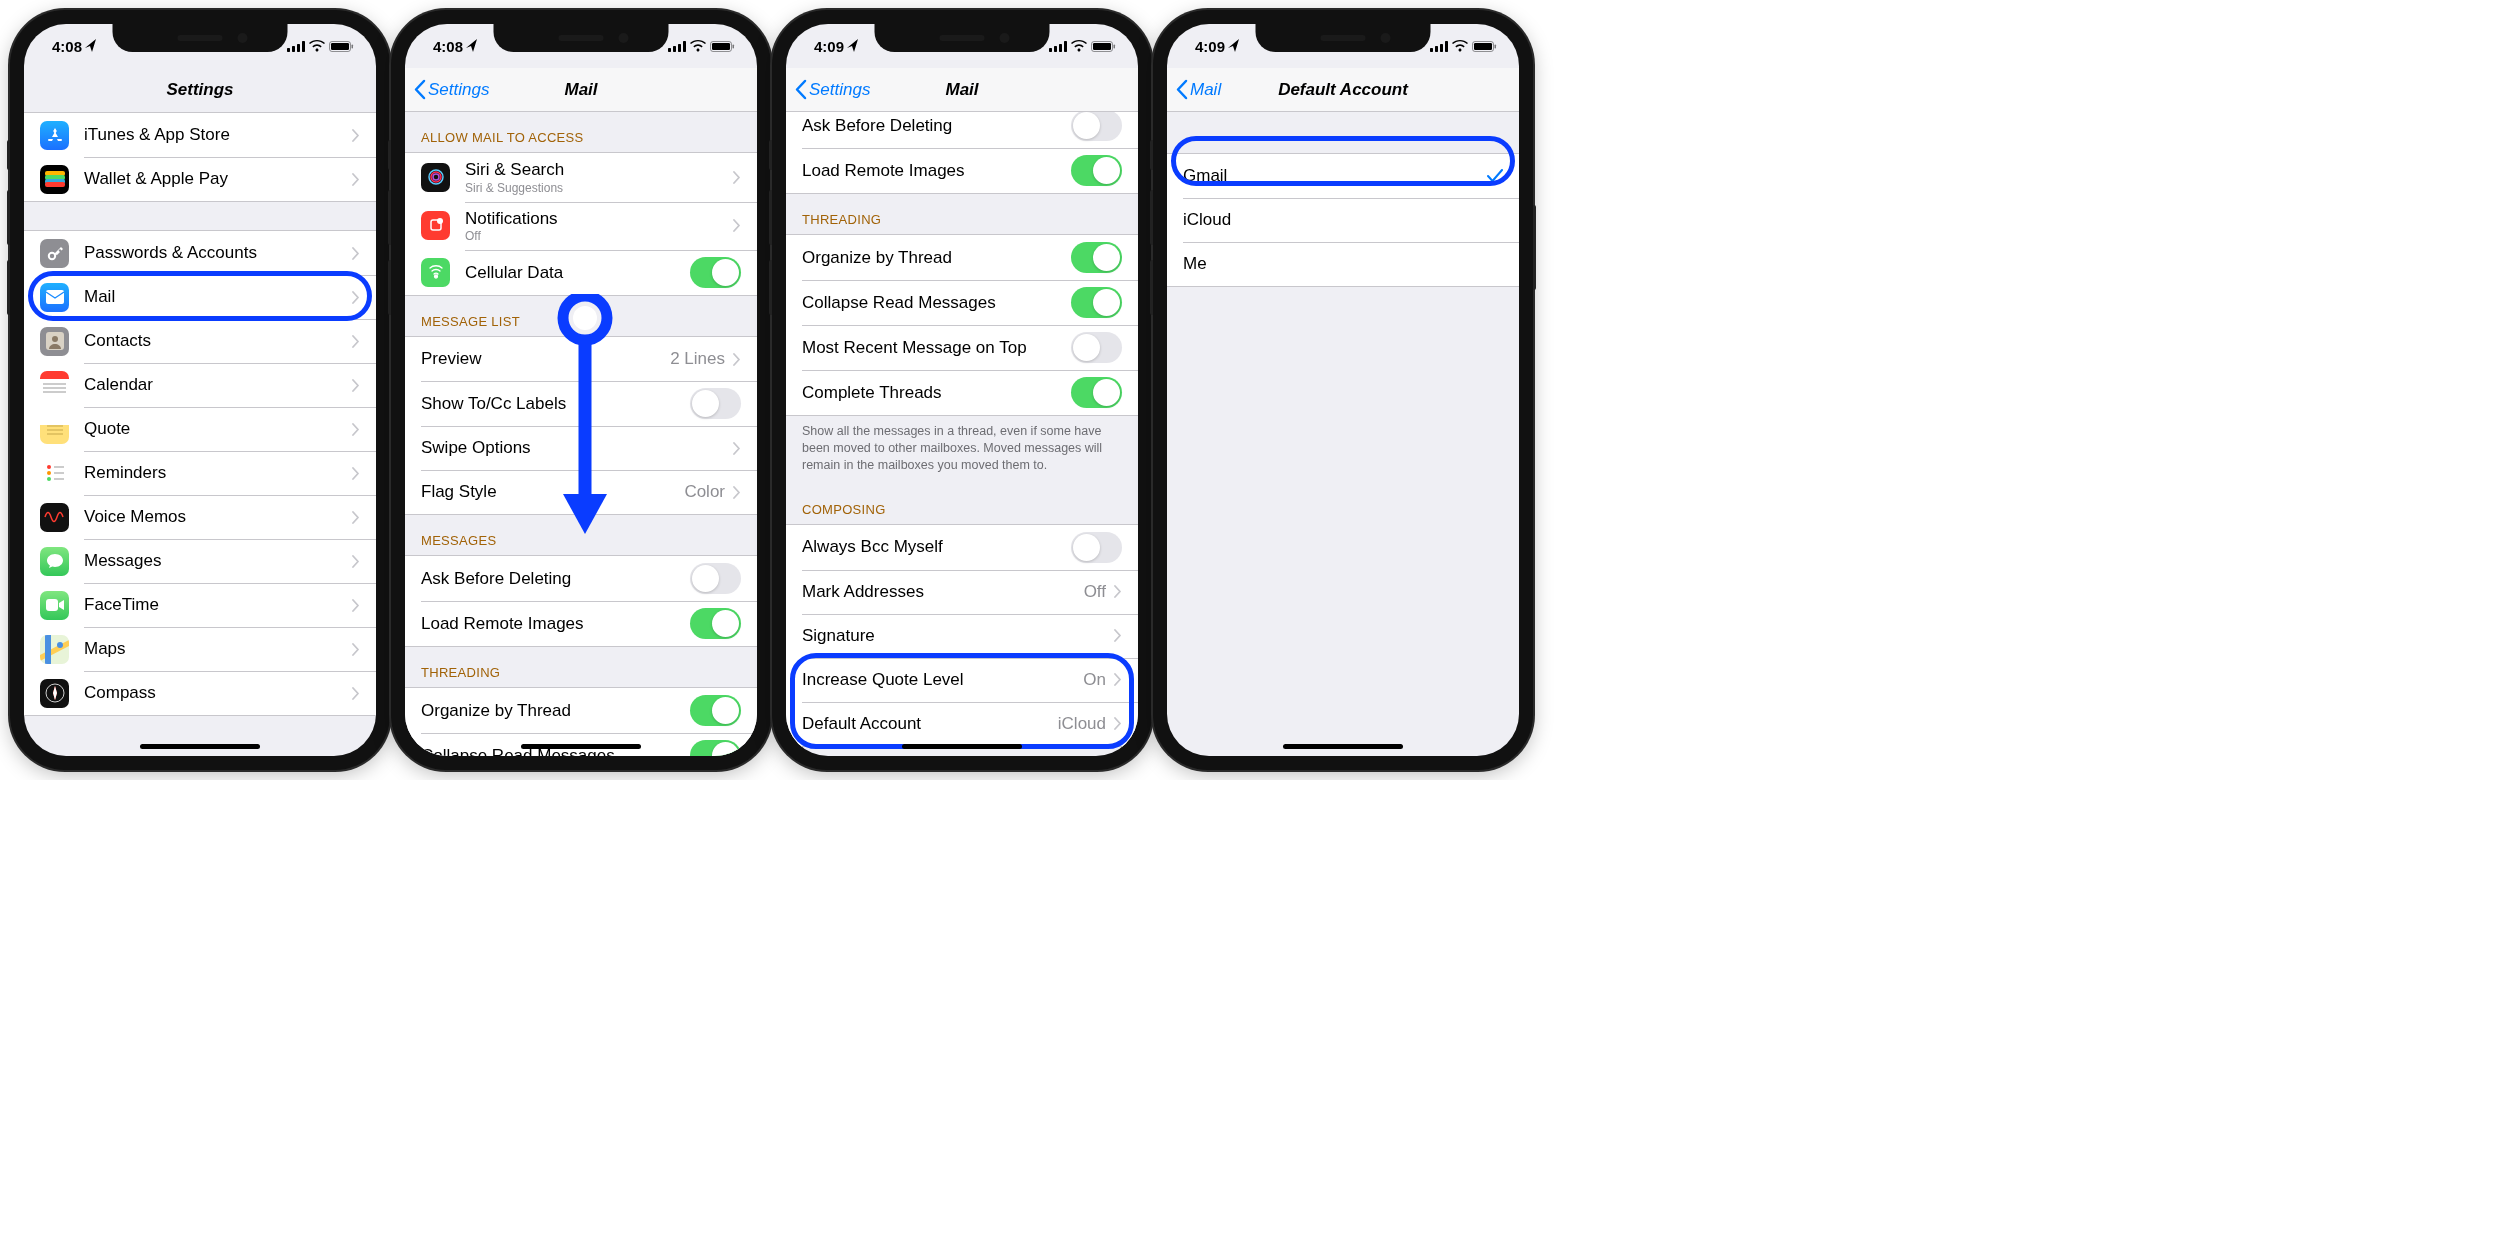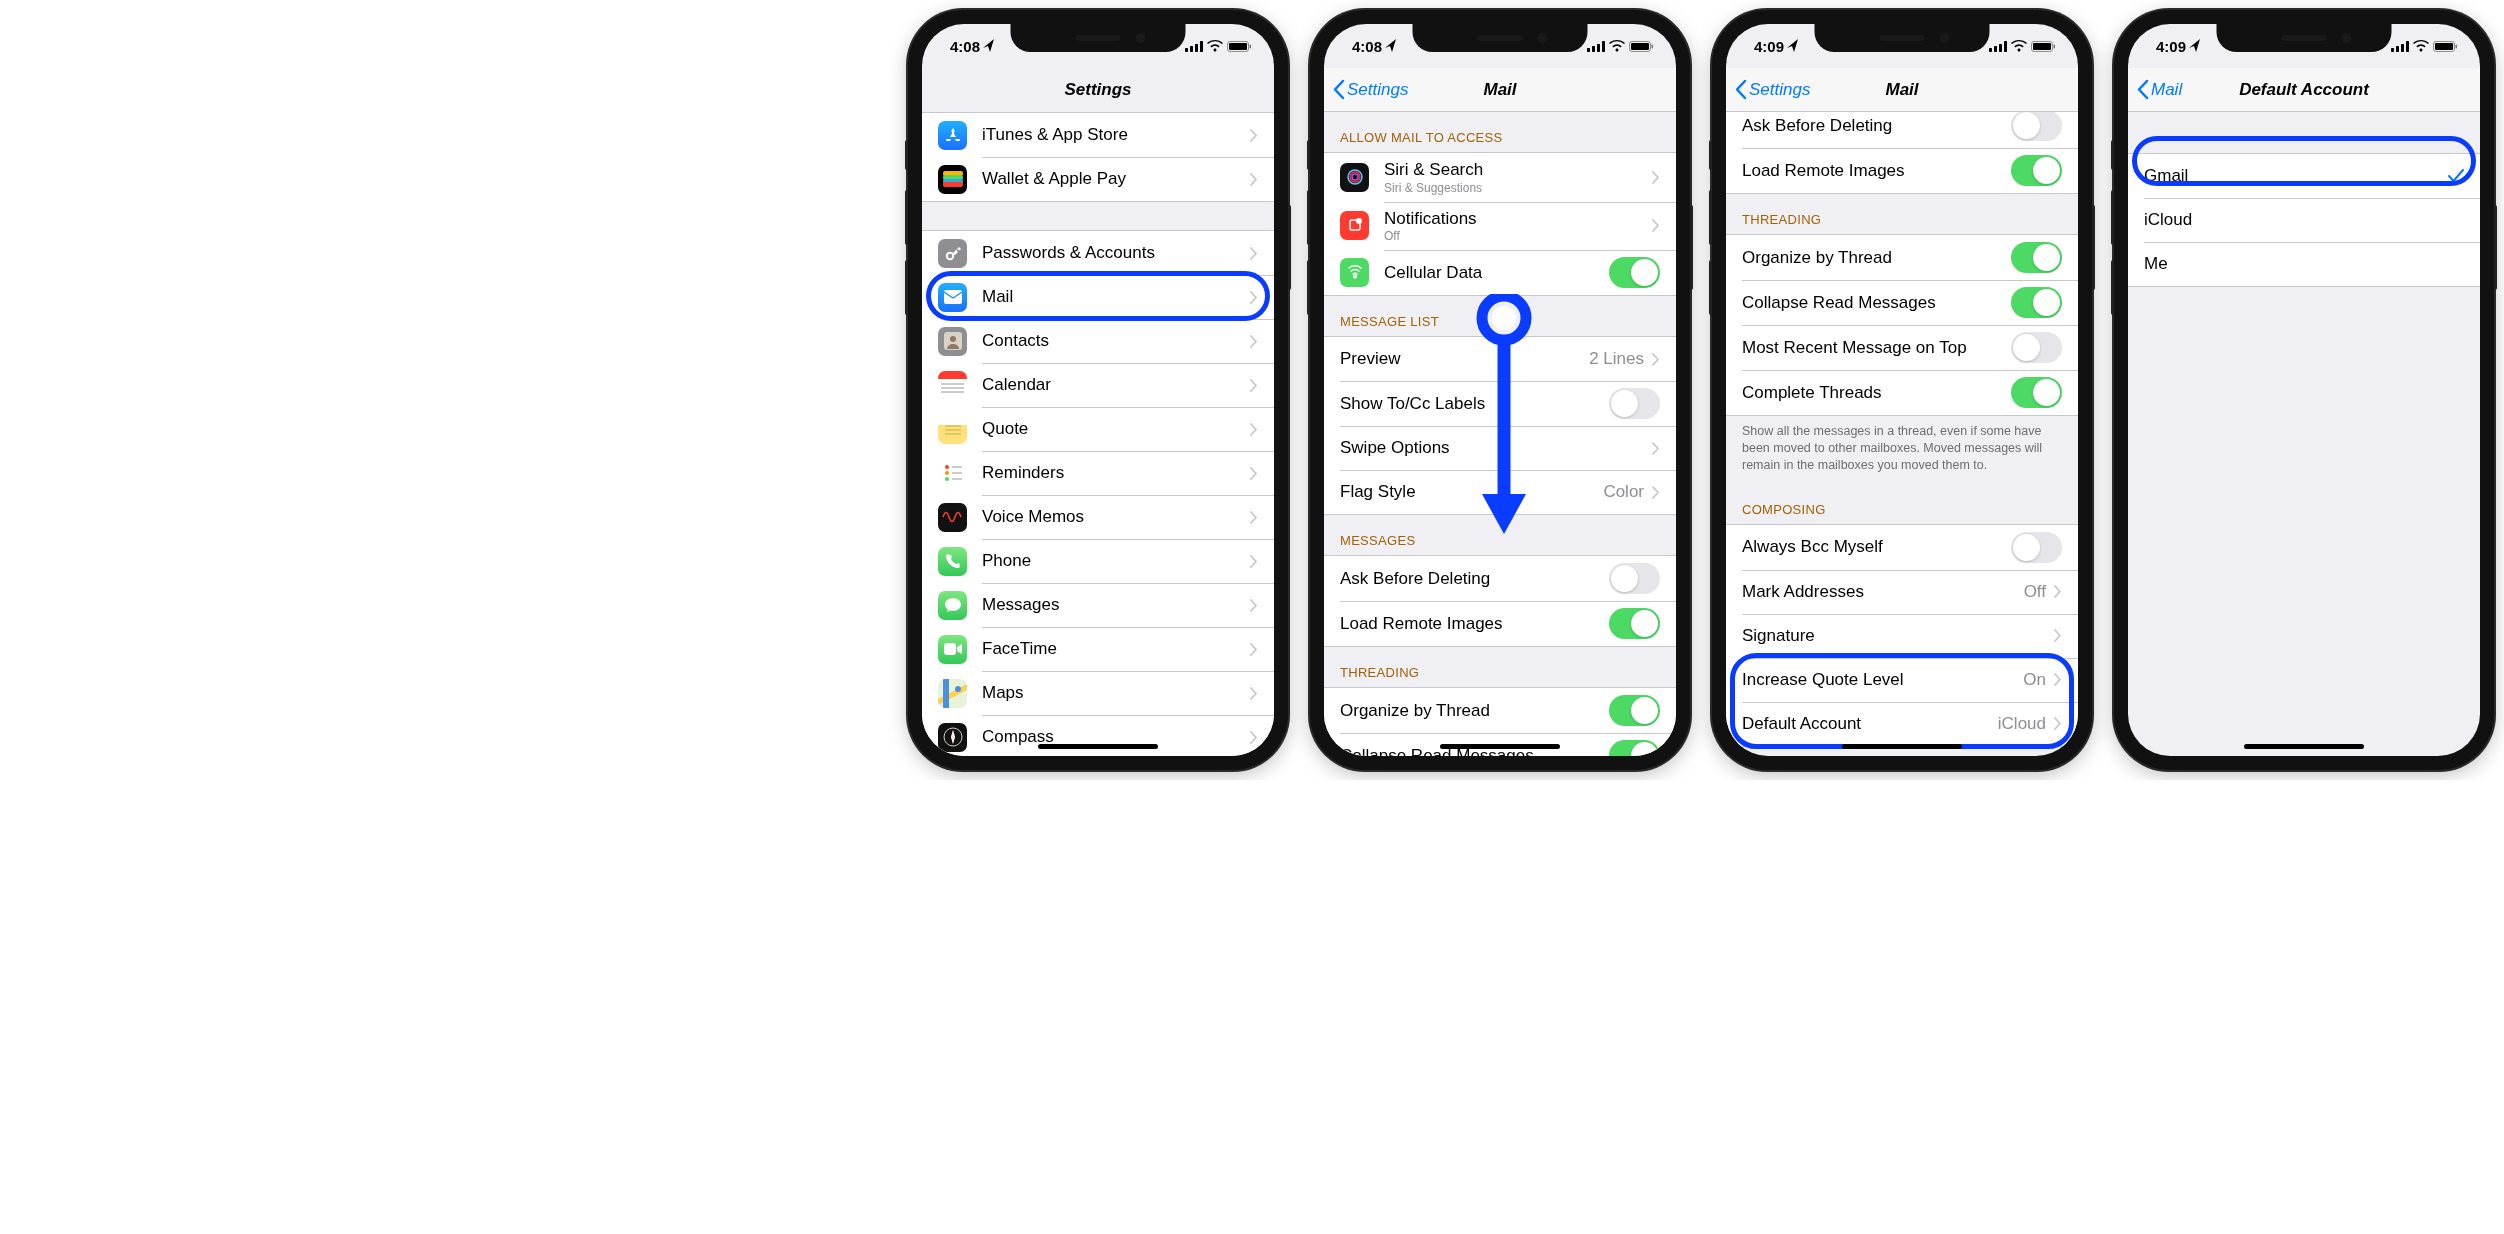--- a/index.html
+++ b/index.html
@@ -1,17 +1,17 @@
 <!DOCTYPE html>
 <html><head>
 <meta charset="utf-8">
 <style>
 * { margin: 0; padding: 0; box-sizing: border-box; -webkit-font-smoothing: antialiased; }
 body { background: #fff; font-family: -apple-system, "Helvetica Neue", Helvetica, Arial, sans-serif; padding: 10px; }
-.stage { display: flex; gap: 22px; justify-content: flex-end; align-items: flex-start; }
+.stage { display: flex; gap: 1px; justify-content: flex-start; align-items: flex-start; }
 .phone { width: 380px; height: 760px; background: #111; border-radius: 55px; padding: 14px; position: relative; box-shadow: 0 0 0 2px #2a2a2a, 0 5px 20px rgba(0,0,0,.25); flex-shrink: 0; }
 .phone-btn-l { position: absolute; left: -3px; width: 3px; background: #222; border-radius: 2px 0 0 2px; }
 .phone-btn-l.b1 { top: 130px; height: 30px; }
 .phone-btn-l.b2 { top: 180px; height: 55px; }
 .phone-btn-l.b3 { top: 250px; height: 55px; }
 .phone-btn-r { position: absolute; right: -3px; top: 195px; width: 3px; height: 85px; background: #222; border-radius: 0 2px 2px 0; }
 .screen { width: 100%; height: 100%; background: #efeff4; border-radius: 42px; overflow: hidden; position: relative; }
 .notch { position: absolute; top: 0; left: 50%; transform: translateX(-50%); width: 175px; height: 28px; background: #111; border-radius: 0 0 20px 20px; z-index: 100; display: flex; justify-content: center; align-items: center; gap: 30px; }
 .notch::before { content:""; width:45px; height:6px; background:#1a1a1a; border-radius:3px; }
 .notch::after { content:""; width:10px; height:10px; background:#1a1a1a; border-radius:50%; position:absolute; right:40px; }
@@ -231,33 +231,20 @@
                 </span>
                 <span class="row-label">Voice Memos</span>
                 <span class="chev">
                   <svg width="8" height="13" viewBox="0 0 8 13" fill="currentColor">
                     <path d="M1 1l5 5.5L1 12" stroke="#c7c7cc" stroke-width="1.8" fill="none" stroke-linecap="round" stroke-linejoin="round"></path>
                   </svg>
                 </span>
               </div>
               <div class="row has-icon">
                 <span class="app-icon" style="background:linear-gradient(#7fe67f,#34c759)">
-                  <svg width="16" height="16" viewBox="0 0 16 16" fill="#fff">
-                    <path d="M3 1c-1 0-2 1-2 2 0 6 6 12 12 12 1 0 2-1 2-2l-1-3-3 1c-2-1-4-3-5-5l1-3z"></path>
-                  </svg>
-                </span>
-                <span class="row-label">Phone</span>
-                <span class="chev">
-                  <svg width="8" height="13" viewBox="0 0 8 13" fill="currentColor">
-                    <path d="M1 1l5 5.5L1 12" stroke="#c7c7cc" stroke-width="1.8" fill="none" stroke-linecap="round" stroke-linejoin="round"></path>
-                  </svg>
-                </span>
-              </div>
-              <div class="row has-icon">
-                <span class="app-icon" style="background:linear-gradient(#7fe67f,#34c759)">
                   <svg width="18" height="16" viewBox="0 0 18 16" fill="#fff">
                     <path d="M9 1C4.6 1 1 3.9 1 7.5c0 2 1.1 3.8 2.9 5L3 15l3.3-1.5c.9.2 1.8.4 2.7.4 4.4 0 8-2.9 8-6.5S13.4 1 9 1z"></path>
                   </svg>
                 </span>
                 <span class="row-label">Messages</span>
                 <span class="chev">
                   <svg width="8" height="13" viewBox="0 0 8 13" fill="currentColor">
                     <path d="M1 1l5 5.5L1 12" stroke="#c7c7cc" stroke-width="1.8" fill="none" stroke-linecap="round" stroke-linejoin="round"></path>
                   </svg>
                 </span>

